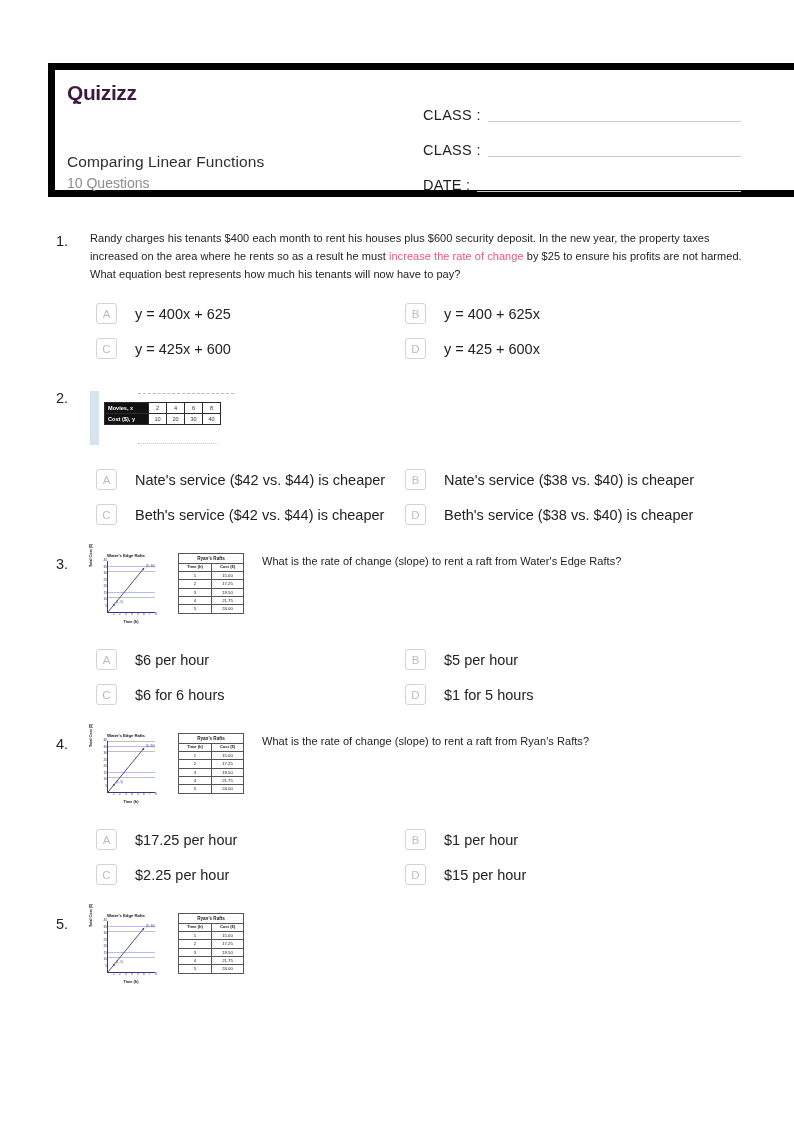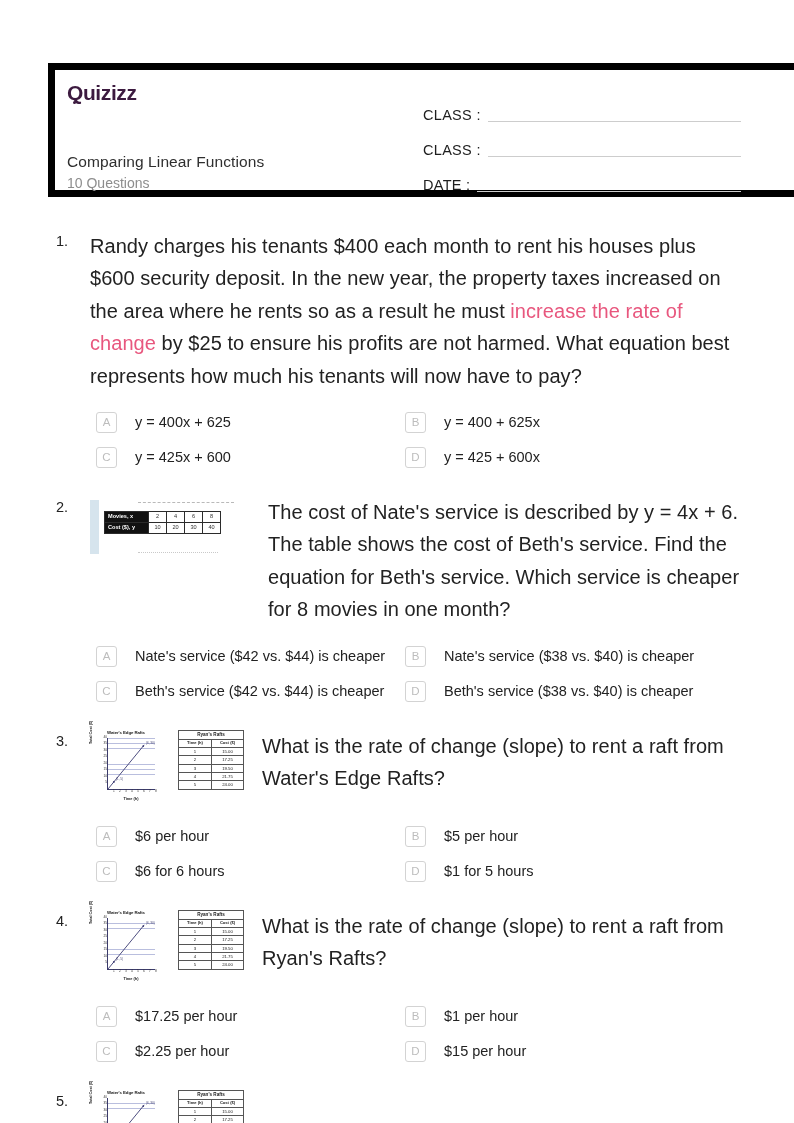--- a/index.html
+++ b/index.html
@@ -125,21 +125,21 @@
     box-sizing: border-box;
     line-height: 1.62;
   }
   .q-body {
     flex: 1;
     display: flex;
     align-items: flex-start;
   }
   .q-text {
     flex: 1;
-    font-size: 20px;
+    font-size: 11px;
     line-height: 1.62;
     color: #222;
     letter-spacing: 0.05px;
   }
   .hl-pink { color: #e8577e; }
 
   
   .q-media {
     flex: 0 0 auto;
     margin-right: 18px;
@@ -437,21 +437,20 @@
                   <td class="rowhead">Cost ($), y</td>
                   <td class="val">10</td>
                   <td class="val">20</td>
                   <td class="val">30</td>
                   <td class="val">40</td>
                 </tr>
               </tbody>
                 </table>
             </div>
           </div>
-          <div class="q-text">The cost of Nate's service is described by y = 4x + 6. The table shows the cost of Beth's service. Find the equation for Beth's service.  Which service is cheaper for 8 movies in one month?</div>
         </div>
       </div>
       <div class="options">
         <div class="opt-row">
           <div class="opt">
             <span class="opt-letter">A</span>
             <span class="opt-text">Nate's service ($42 vs. $44) is cheaper</span>
           </div>
           <div class="opt right">
             <span class="opt-letter">B</span>

